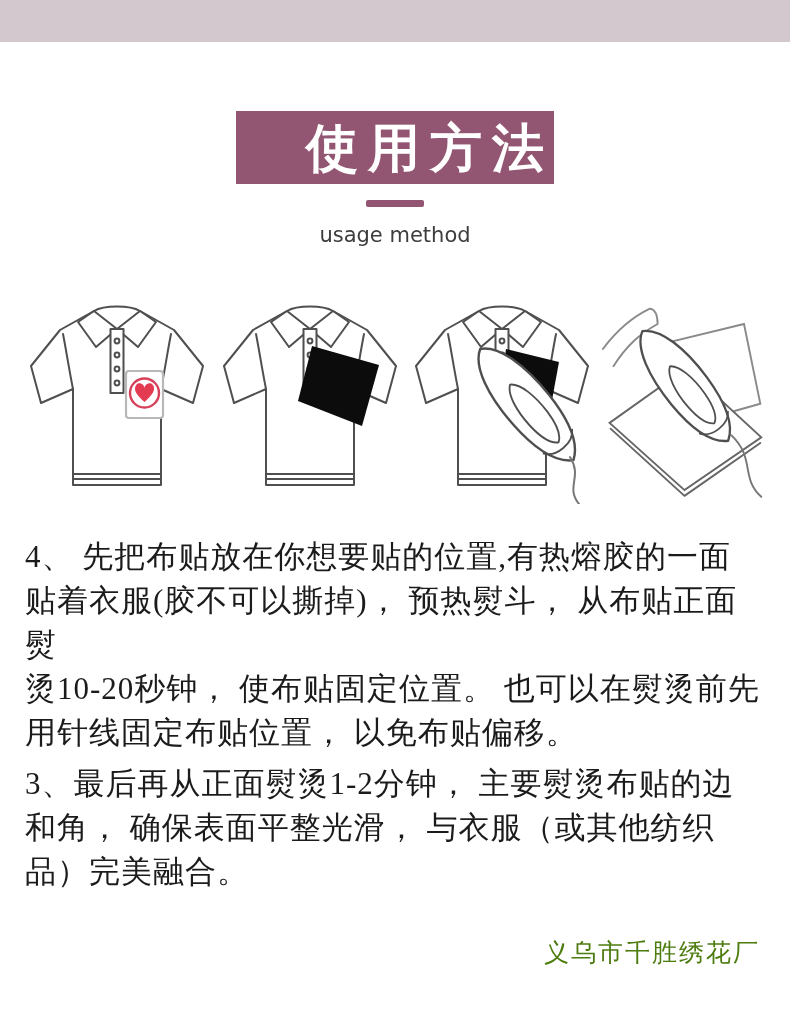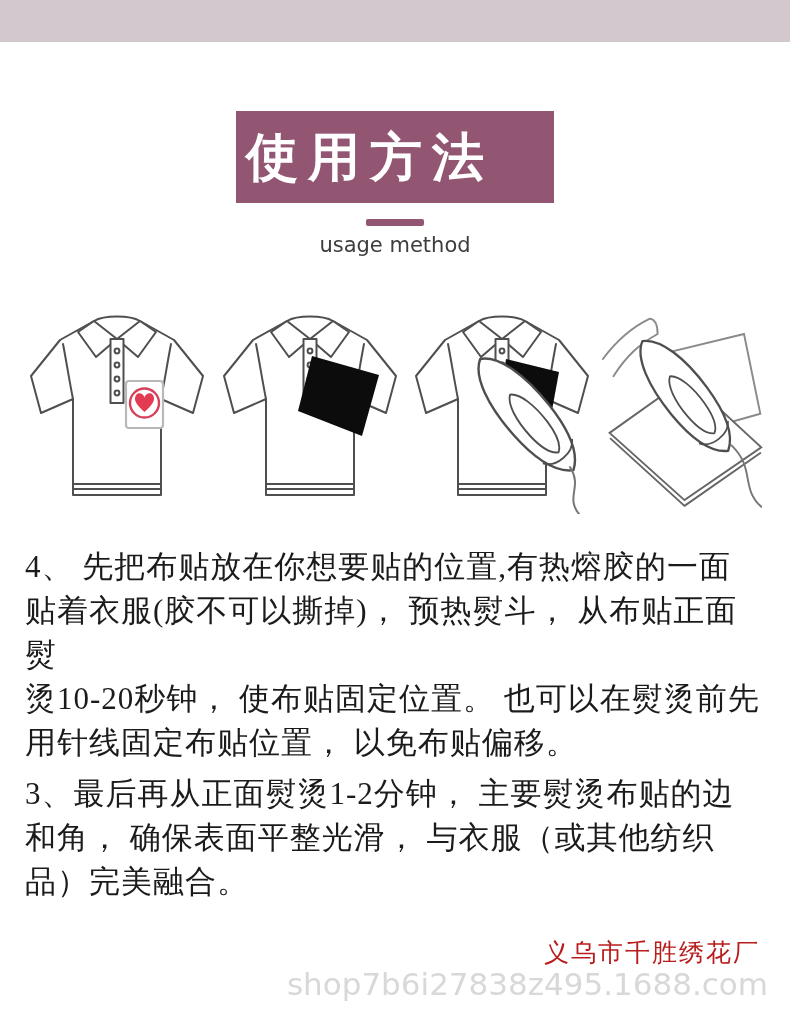--- a/index.html
+++ b/index.html
@@ -3,46 +3,46 @@
 <meta charset="utf-8">
 <style>
   html,body { margin:0; padding:0; background:#ffffff; }
   .page {
     position:relative; width:790px; height:1024px; margin:0 auto;
     background:#ffffff; overflow:hidden;
     font-family:"Liberation Sans", sans-serif;
   }
   .top-bar { width:100%; height:42px; }
   .banner {
-    width:318px; height:92px; margin:69px auto 0;
-    display:flex; align-items:center; justify-content:flex-start;
+    width:318px; height:73px; margin:69px auto 0;
+    display:flex; align-items:center; justify-content:flex-end;
   }
   .banner-title {
     color:#ffffff; font-size:52px; font-weight:bold; letter-spacing:10px;
     padding-left:10px; font-family:"DejaVu Sans", sans-serif; line-height:1;
   }
   .divider { width:58px; height:7px; margin:16px auto 0; border-radius:2px; }
   .subtitle {
-    text-align:center; font-size:21px; color:#3d3d3d; margin-top:7px;
+    text-align:center; font-size:21px; color:#3d3d3d; margin-top:16px;
     font-family:"DejaVu Sans", sans-serif;
   }
   .illustrations {
     display:flex; justify-content:space-between; align-items:flex-start;
     padding:0 22px; margin-top:42px; height:218px;
   }
   .illustrations svg { display:block; }
   .instructions {
     padding:0 25px; margin-top:28px;
     font-family:"Liberation Serif","DejaVu Serif",serif;
     font-size:31px; line-height:44px; color:#1b1b1b; letter-spacing:1px;
   }
   .instructions p { margin:0 0 7px 0; white-space:pre-line; }
   .watermark-factory {
     position:absolute; top:936px; right:30px;
-    color:#b91c1c; font-size:25px; letter-spacing:2px;
+    color:#4d7c0f; font-size:25px; letter-spacing:2px;
   }
   .watermark-shop {
     position:absolute; top:966px; right:22px;
     color:#d8d8d8; font-size:31px; font-family:"DejaVu Sans",sans-serif;
   }
   .ln { stroke:#4f4f4f; stroke-width:2; fill:none; stroke-linejoin:round; stroke-linecap:round; }
   .fillwhite { fill:#ffffff; }
 </style>
 </head>
 <body>
@@ -120,15 +120,14 @@
     <p>4、 先把布贴放在你想要贴的位置,有热熔胶的一面
 贴着衣服(胶不可以撕掉)， 预热熨斗， 从布贴正面熨
 烫10-20秒钟， 使布贴固定位置。 也可以在熨烫前先
 用针线固定布贴位置， 以免布贴偏移。</p>
     <p>3、最后再从正面熨烫1-2分钟， 主要熨烫布贴的边
 和角， 确保表面平整光滑， 与衣服（或其他纺织
 品）完美融合。</p>
   </div>
 
   <div class="watermark-factory">义乌市千胜绣花厂</div>
-  <div class="watermark-shop">shop7b6i27838z495.1688.com</div>
 
 </div>
 
 </body></html>

